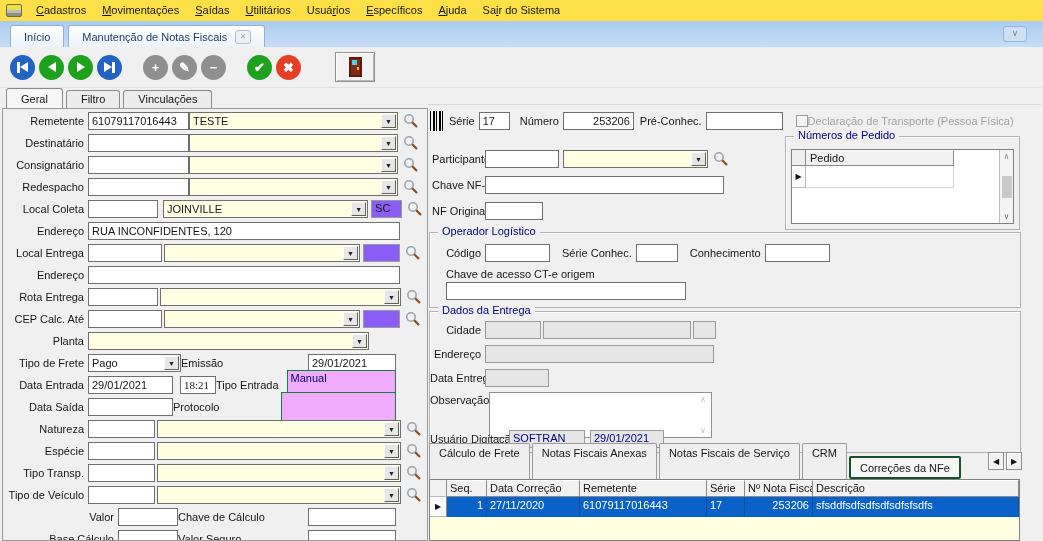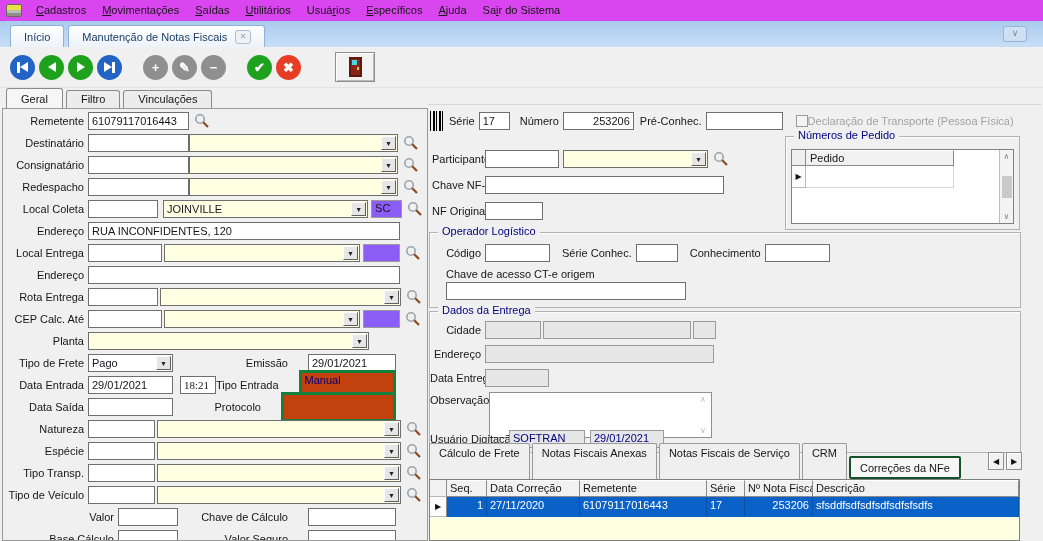--- a/index.html
+++ b/index.html
@@ -2,21 +2,21 @@
 <html><head>
 <meta charset="utf-8">
 <style>
   *{box-sizing:border-box;}
   html,body{margin:0;padding:0;}
   body{width:1043px;height:541px;position:relative;overflow:hidden;background:#f0f0f0;
        font-family:"Liberation Sans",sans-serif;font-size:11px;color:#161616;}
   u{text-decoration:underline;}
 
   
-  .menubar{position:absolute;top:0;left:0;right:0;height:21px;background:#d946ef;
+  .menubar{position:absolute;top:0;left:0;right:0;height:21px;background:#fde047;
            display:flex;align-items:center;padding-left:4px;}
   .appicon{width:16px;height:13px;margin:0 6px 0 2px;border:1px solid #6a6a5a;border-radius:2px;
            background:linear-gradient(180deg,#e9e044 0 45%,#bdbdb5 45% 70%,#8f8f88 70%);}
   .menu-item{padding:3px 8px 4px;cursor:default;}
 
   
   .tabbar{position:absolute;top:21px;left:0;right:0;height:26px;
           background:linear-gradient(180deg,#a9cbee,#c8def6);display:flex;align-items:flex-end;padding-left:10px;}
   .dtab{height:22px;background:linear-gradient(#ffffff,#edf3fa);border:1px solid #8fb2d9;border-bottom:none;
         border-radius:3px 3px 0 0;padding:0 13px;color:#1c3e66;margin-right:4px;display:flex;align-items:center;gap:8px;}
@@ -46,25 +46,25 @@
   .left-pane{position:absolute;left:2px;top:88px;width:426px;height:453px;}
   .tabstrip{display:flex;height:20px;align-items:flex-end;padding-left:4px;}
   .ltab{height:18px;padding:2px 14px;border:1px solid #8a8a8a;border-bottom:none;border-radius:3px 3px 0 0;
         background:#ececec;margin-right:3px;}
   .ltab.active{height:20px;background:#f6f6f6;padding-top:4px;}
   .fields{position:absolute;top:20px;left:0;right:0;bottom:0;border:1px solid #9a9a9a;background:#f0f0f0;
           padding:3px 3px 0 0;overflow:hidden;}
   .frow{display:flex;align-items:center;height:18px;margin-bottom:4px;}
   .lbl{width:85px;text-align:right;padding-right:4px;flex:none;white-space:nowrap;}
   .lbl.wide{width:115px;}
-  .flex-lbl{flex:1;text-align:right;padding-right:20px;white-space:nowrap;}
+  .flex-lbl{flex:1;padding-right:8px;white-space:nowrap;}
   .inp{height:18px;border:1px solid #6f6f6f;background:#fff;font:11px "Liberation Sans",sans-serif;
        padding:0 3px;color:#14141e;}
   .inp.num{text-align:right;}
-  .rofield{height:30px;border:3px solid #15803d;background:#c2410c;padding:1px 3px;color:#000080;}
+  .rofield{height:30px;border:1px solid #15803d;background:#f0abfc;padding:1px 3px;color:#000080;}
   .combo{display:flex;align-items:center;border:1px solid #6f6f6f;background:#ffffe1;height:18px;padding-left:3px;}
   .combo.white{background:#fff;}
   .cval{flex:1;overflow:hidden;white-space:nowrap;color:#14141e;}
   .abox{width:15px;height:14px;flex:none;background:#e6e6e6;border:1px solid;border-color:#fdfdfd #5f5f5f #5f5f5f #fdfdfd;
         display:flex;align-items:center;justify-content:center;font-size:7px;color:#222;margin-right:1px;}
   .mini{height:18px;border:1px solid #9a9a9a;background:#8b5cf6;padding:1px 3px;margin-left:3px;}
   .mag{width:18px;height:18px;margin-left:4px;flex:none;}
 
   
   .right-pane{position:absolute;left:428px;top:104px;width:613px;height:437px;border-top:1px solid #d8d8d8;}
@@ -192,20 +192,24 @@
   <div class="tabstrip">
     <div class="ltab active"><span>Geral</span></div>
     <div class="ltab"><span>Filtro</span></div>
     <div class="ltab"><span>Vinculações</span></div>
   </div>
   <div class="fields">
 
     <div class="frow">
       <span class="lbl">Remetente</span>
       <input class="inp" style="width: 101px;" value="61079117016443">
+      <div class="combo" style="width:209px">
+        <span class="cval">TESTE</span>
+        <span class="abox">▼</span>
+      </div>
       <span class="mag"><svg viewBox="0 0 18 18" width="18" height="18">
             <circle cx="7" cy="7" r="4.2" fill="none" stroke="#9aa4ad" stroke-width="1.6"></circle>
             <line x1="10.2" y1="10.2" x2="15" y2="15" stroke="#8a4a20" stroke-width="2.2"></line>
           </svg></span>
     </div>
 
     <div class="frow">
       <span class="lbl">Destinatário</span>
       <input class="inp" style="width: 101px;" value="">
       <div class="combo" style="width:209px">
@@ -312,21 +316,21 @@
     <div class="frow">
       <span class="lbl">Planta</span>
       <div class="combo" style="width:281px">
         <span class="cval"></span>
         <span class="abox">▼</span>
       </div>
     </div>
 
     <div class="frow">
       <span class="lbl">Tipo de Frete</span>
-      <div class="combo white" style="width:85px">
+      <div class="combo white" style="width:93px">
         <span class="cval">Pago</span>
         <span class="abox">▼</span>
       </div>
       <span class="flex-lbl">Emissão</span>
       <input class="inp" style="width: 88px; margin-right: 28px;" value="29/01/2021">
     </div>
 
     <div class="frow">
       <span class="lbl">Data Entrada</span>
       <input class="inp" style="width: 85px;" value="29/01/2021">

